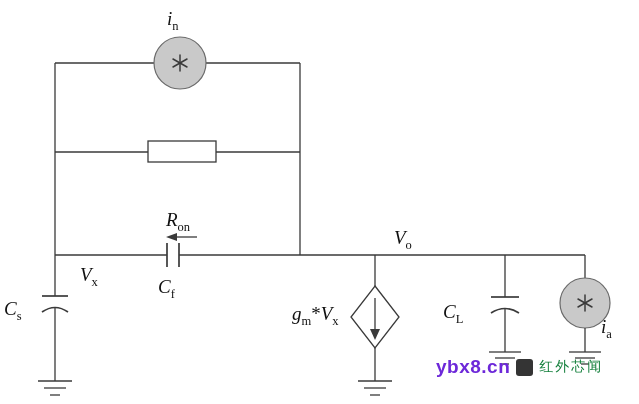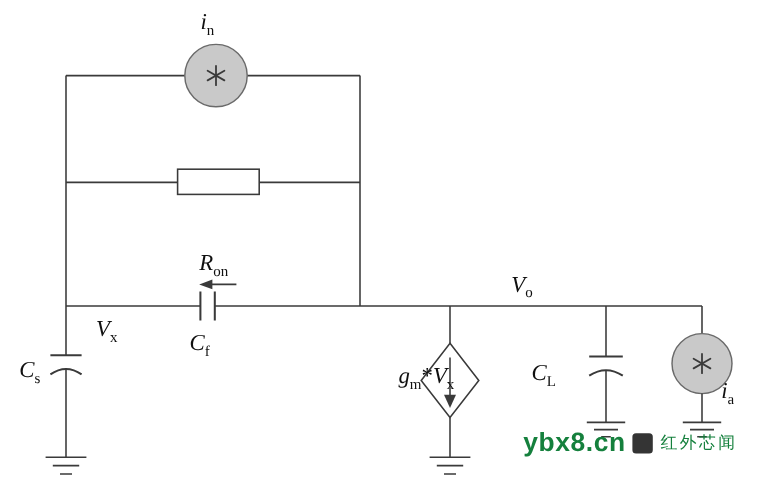--- a/index.html
+++ b/index.html
@@ -35,21 +35,21 @@
 
   .watermark {
     position: absolute;
     left: 436px;
     top: 356px;
     display: flex;
     align-items: center;
     gap: 6px;
     font-family: "Liberation Sans", sans-serif;
   }
-  .wm-site  { font-weight: bold; font-size: 22px; color: #15803d; letter-spacing: 0.5px; }
+  .wm-site  { font-weight: bold; font-size: 19px; color: #6d28d9; letter-spacing: 0.5px; }
   .wm-logo  { width: 17px; height: 17px; background: #343434; border-radius: 3px; flex: 0 0 auto; }
   .wm-brand { font-size: 14px; color: #15803d; letter-spacing: 2px; }
 </style>
 </head>
 <body>
 
 <div class="stage">
 
   <svg class="schematic-svg" width="639" height="404" viewBox="0 0 639 404">
 
@@ -150,29 +150,29 @@
   </div>
 
   <div class="lbl" style="left:80px; top:221px;margin-top:44px;">
     <span class="base">V</span><sub>x</sub>
   </div>
 
   <div class="lbl" style="left:158px; top:277px;">
     <span class="base">C</span><sub>f</sub>
   </div>
 
-  <div class="lbl" style="left:16px; top:299px;">
+  <div class="lbl" style="left:4px; top:299px;">
     <span class="base">C</span><sub>s</sub>
   </div>
 
-  <div class="lbl" style="left:426px; top:228px;">
+  <div class="lbl" style="left:394px; top:228px;">
     <span class="base">V</span><sub>o</sub>
   </div>
 
-  <div class="lbl" style="left:292px; top:304px;margin-left:40px;">
+  <div class="lbl" style="left:292px; top:304px;">
     <span class="base">g</span><sub>m</sub><span class="op">*</span><span class="base">V</span><sub>x</sub>
   </div>
 
   <div class="lbl" style="left:443px; top:302px;">
     <span class="base">C</span><sub>L</sub>
   </div>
 
   <div class="lbl" style="left:601px; top:307px;margin-top:10px;">
     <span class="base">i</span><sub>a</sub>
   </div>

